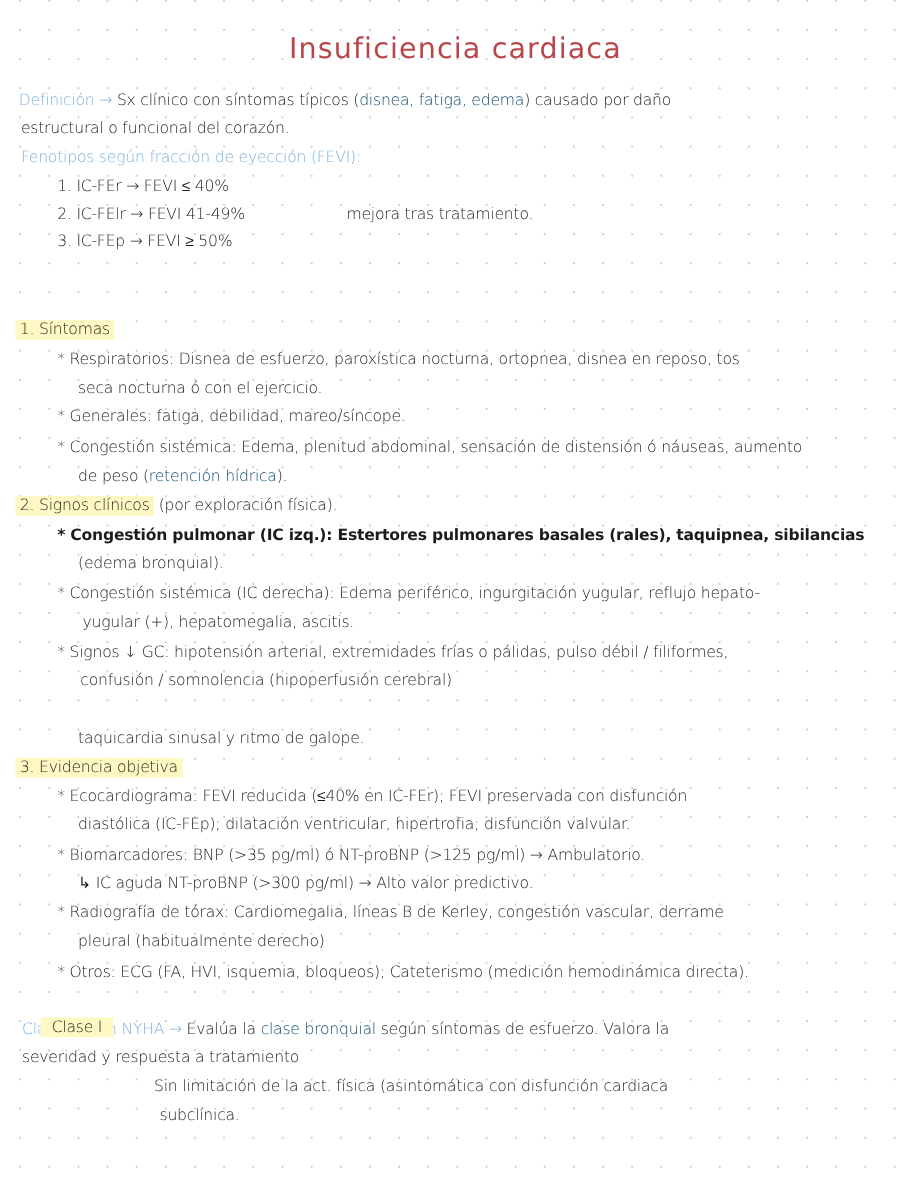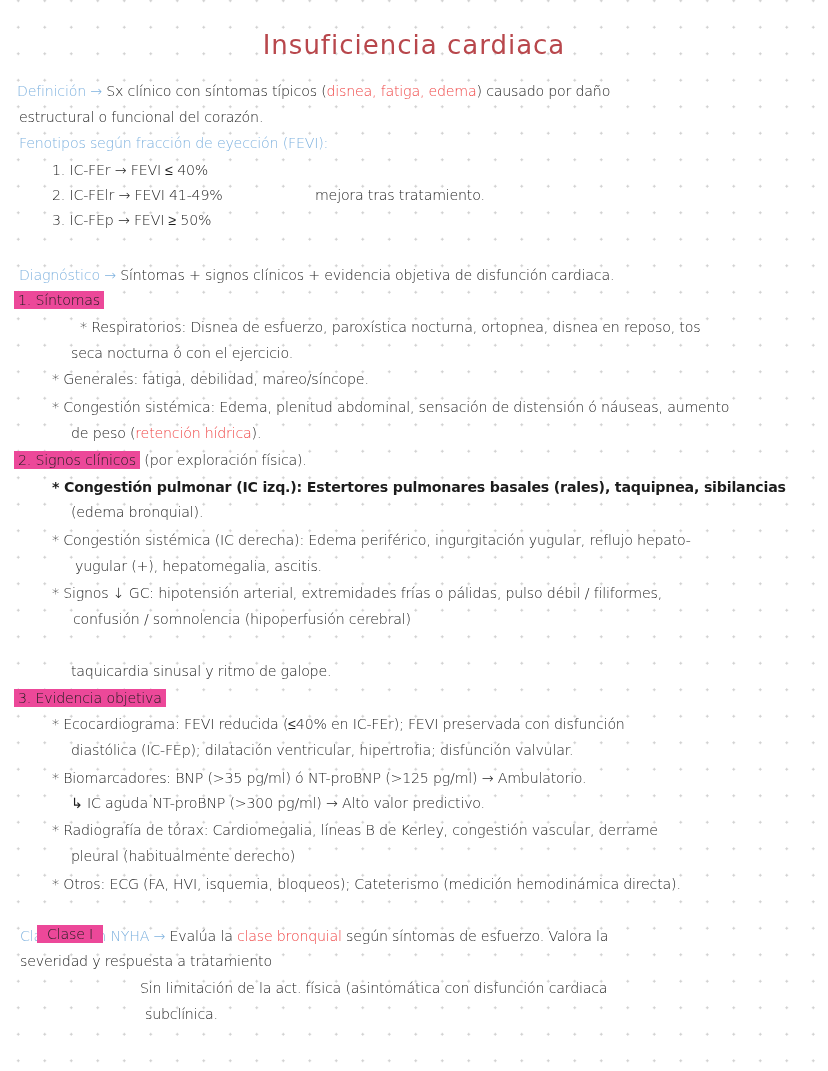--- a/index.html
+++ b/index.html
@@ -18,23 +18,23 @@
     position: absolute; top: 30px; left: 0; width: 828px; text-align: center;
     font-family: "DejaVu Sans", sans-serif; font-size: 26px; letter-spacing: 1px;
     color: #b8474c; font-weight: normal;
   }
   .line {
     position: absolute; left: 0; white-space: nowrap;
     font-size: 14.2px; line-height: 20px; font-weight: 300;
     letter-spacing: -0.2px;
   }
   .blue { color: #7fb2df; }
-  .red { color: #ef4444; }
+  .red { color: #0c4a6e; }
   .hl {
-    background: #ec4899; padding: 1px 4px 1px 4px;
+    background: #fef9c3; padding: 1px 4px 1px 4px;
   }
 </style>
 </head>
 <body>
 
 <div class="page">
 
   <div class="title">Insuficiencia cardiaca</div>
 
   <div class="line" style="top:81px; left:17px;">
@@ -53,29 +53,25 @@
     <span>2.</span>
     <span>IC-FElr → FEVI 41-49%</span>
   </div>
   <div class="line" style="top:210px; left:52px;">
     <span>3.</span>
     <span>IC-FEp → FEVI ≥ 50%</span>
   </div>
 
   <div class="line" style="top:185px; left:315px;">mejora tras tratamiento.</div>
 
-  <div class="line" style="top:265px; left:19px;">
-    <span class="blue">Diagnóstico →</span>
-    <span>Síntomas + signos clínicos + evidencia objetiva de disfunción cardiaca.</span>
-  </div>
 
   <div class="line" style="top:290px; left:14px;">
     <span class="hl">1. Síntomas</span>
   </div>
-  <div class="line" style="top:317px; left:52px;margin-left:28px;">* Respiratorios: Disnea de esfuerzo, paroxística nocturna, ortopnea, disnea en reposo, tos</div>
+  <div class="line" style="top:317px; left:52px;">* Respiratorios: Disnea de esfuerzo, paroxística nocturna, ortopnea, disnea en reposo, tos</div>
   <div class="line" style="top:343px; left:71px;">seca nocturna ó con el ejercicio.</div>
   <div class="line" style="top:369px; left:52px;">* Generales: fatiga, debilidad, mareo/síncope.</div>
   <div class="line" style="top:397px; left:52px;">* Congestión sistémica: Edema, plenitud abdominal, sensación de distensión ó náuseas, aumento</div>
   <div class="line" style="top:423px; left:71px;">
     <span>de peso (</span><span class="red">retención hídrica</span><span>).</span>
   </div>
 
   <div class="line" style="top:450px; left:14px;">
     <span class="hl">2. Signos clínicos</span>
     <span>(por exploración física).</span>

